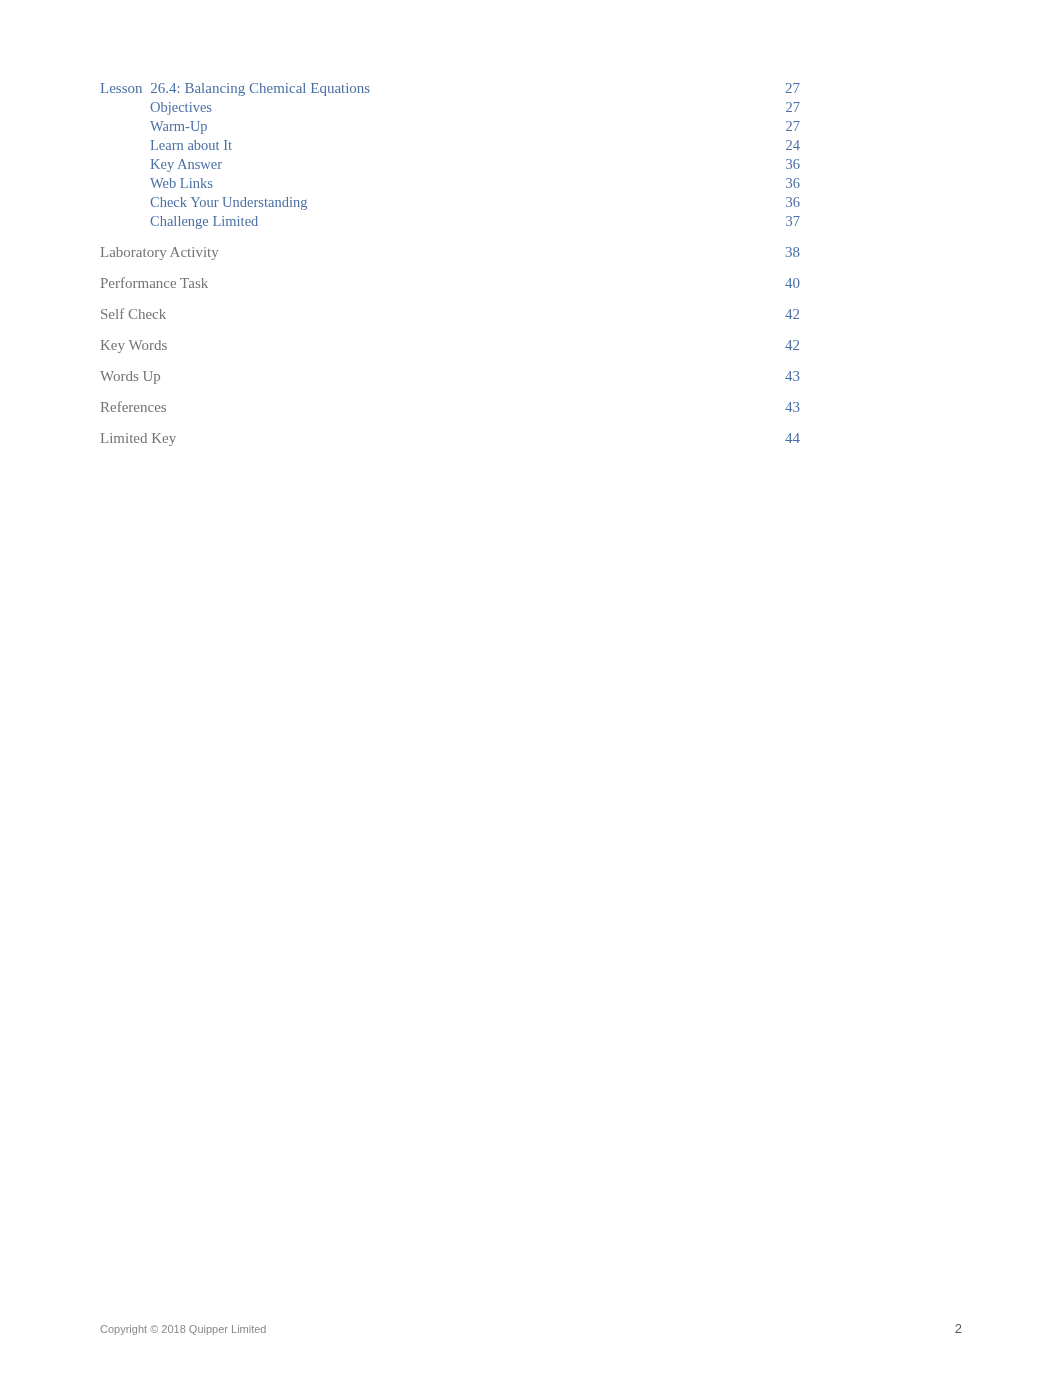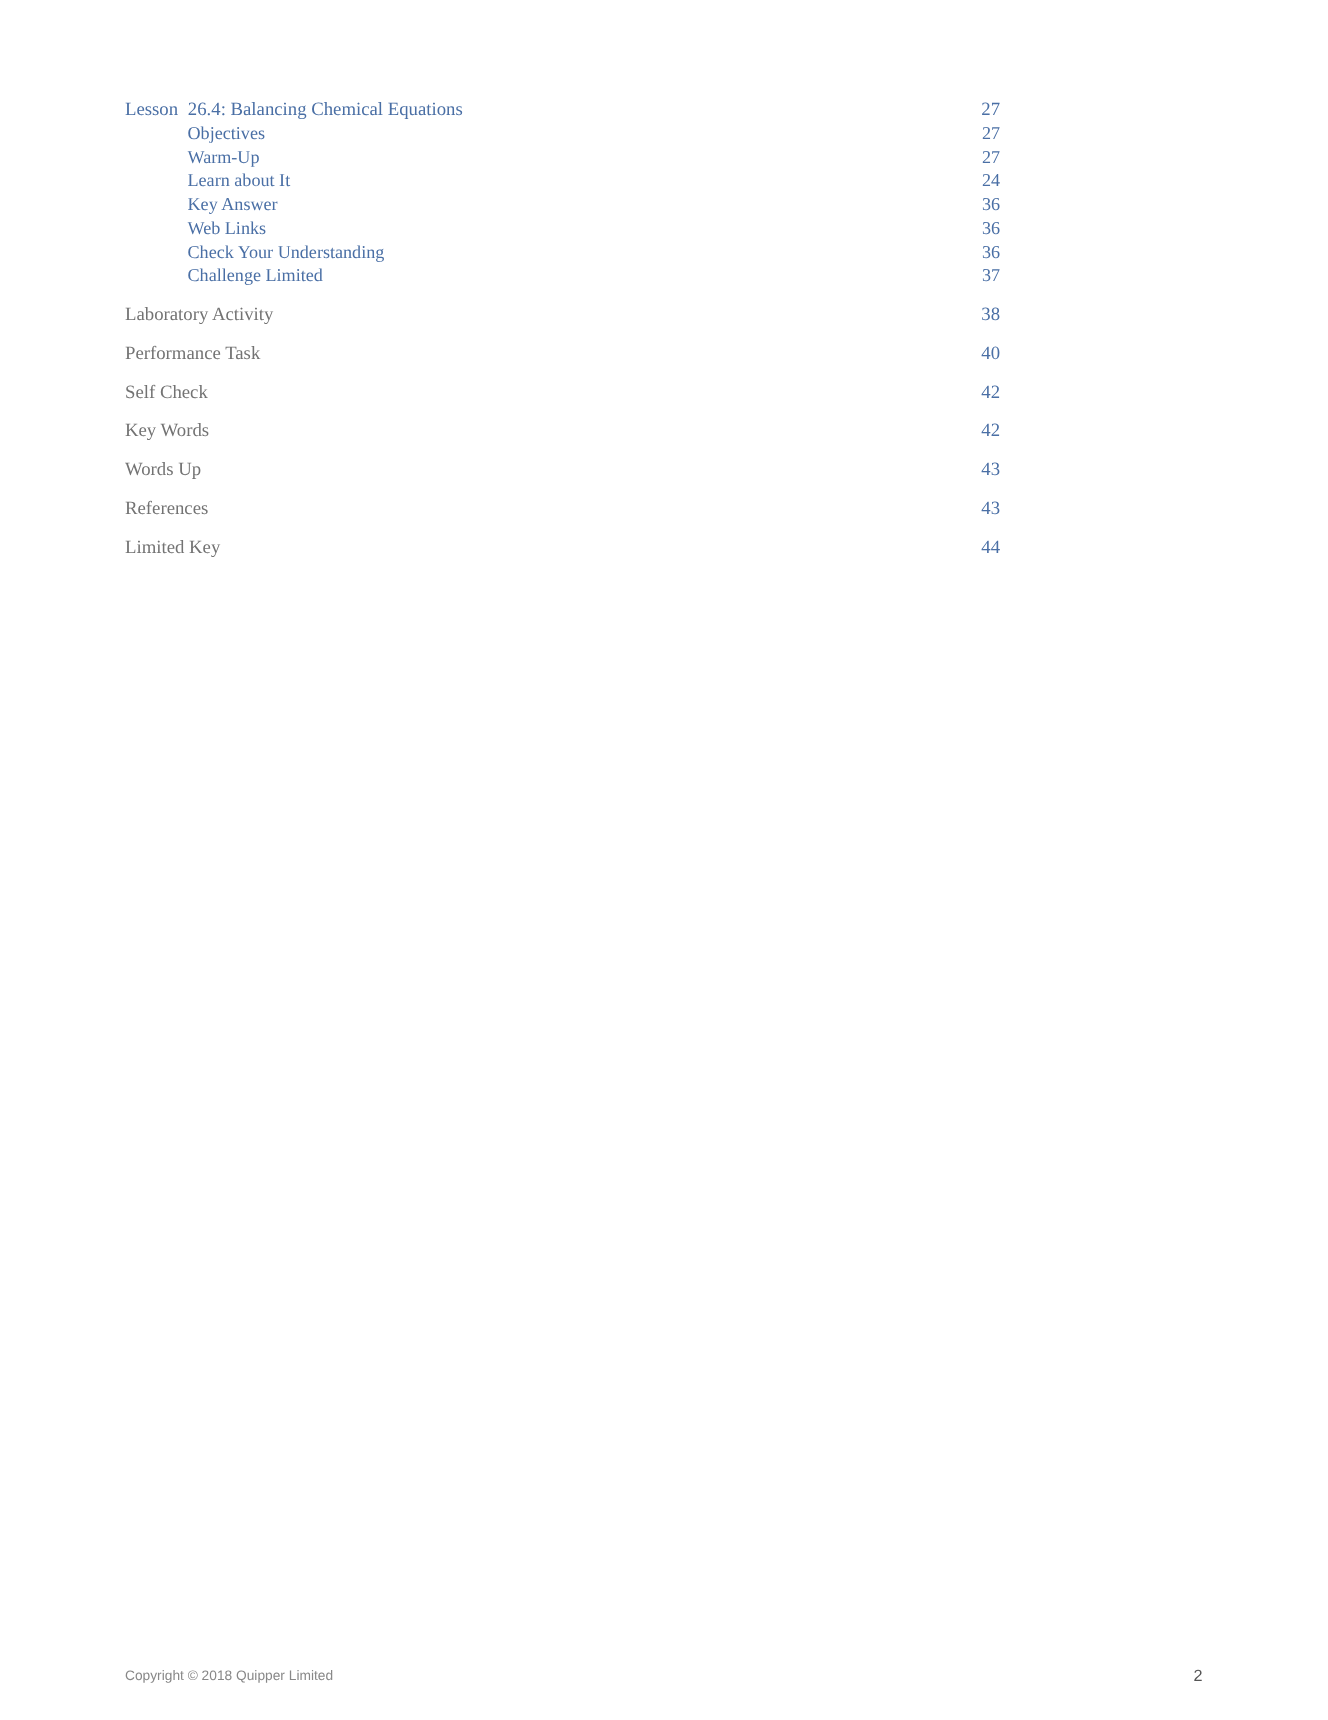--- a/index.html
+++ b/index.html
@@ -78,21 +78,21 @@
 
     .sub-item-page {
       color: #4a6fa5;
       font-size: 14.5px;
       min-width: 30px;
       text-align: right;
     }
 
     .footer {
       position: absolute;
-      bottom: 28px;
+      bottom: 40px;
       left: 0;
       right: 0;
       display: flex;
       justify-content: space-between;
       align-items: center;
       padding: 0 100px;
     }
 
     .footer-copyright {
       color: #888;

